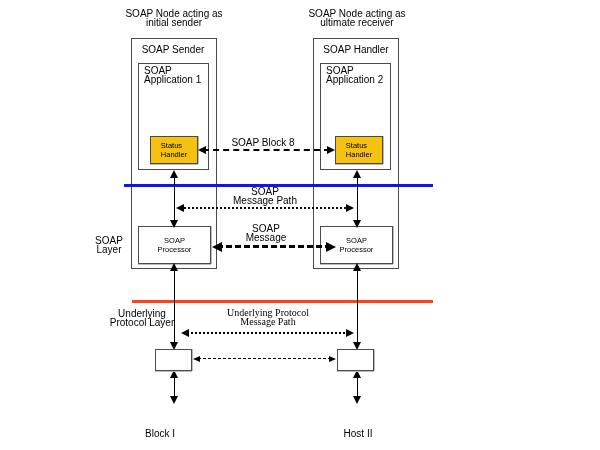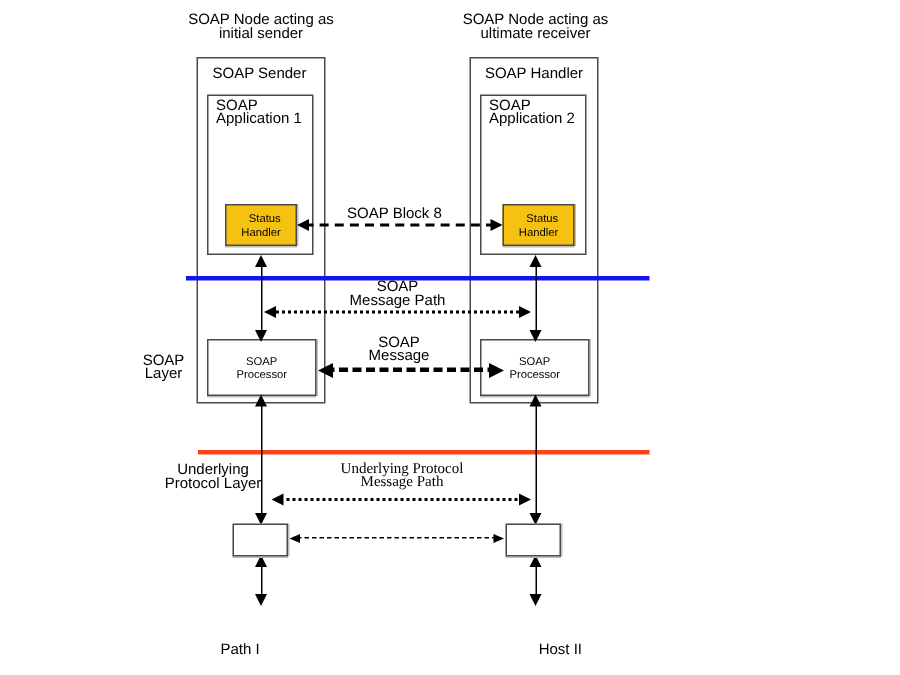--- a/index.html
+++ b/index.html
@@ -10,21 +10,21 @@
   .lbl{
     position:absolute;font-size:10px;line-height:9px;white-space:pre-line;
     text-align:center;color:#000;
   }
   .lbl.left-align{text-align:left;}
   .box{position:absolute;box-sizing:border-box;border:1px solid #4a4a4a;background:#fff;}
   .box.shadow{box-shadow:0 1px 0 #bcbcbc,1px 0 0 #bcbcbc;}
   .status{
     background:var(--status-handler-fill,#F5C211);
     display:flex;align-items:center;justify-content:center;
-    font-size:7.5px;line-height:9px;text-align:right;white-space:pre-line;
+    font-size:7.5px;line-height:9px;text-align:left;white-space:pre-line;
   }
   .proc{
     display:flex;align-items:center;justify-content:center;
     font-size:7.5px;line-height:9px;text-align:center;white-space:pre-line;
   }
   .layer-line{position:absolute;height:3px;}
   .layer-line.blue{background:var(--soap-layer-line,#0000EE);}
   .layer-line.red{background:var(--underlying-layer-line,#FF4318);}
 
   
@@ -158,16 +158,16 @@
   </div>
   <div class="varrow" style="left:353px;top:370px;height:34px;">
     <div class="vshaft"></div>
     <div class="vhead-up"></div>
     <div class="vhead-down"></div>
   </div>
 
   <div class="box shadow" style="left:155px;top:349px;width:37px;height:22px;"></div>
   <div class="box shadow" style="left:337px;top:349px;width:37px;height:22px;"></div>
 
-  <div class="lbl" style="left:130px;top:429px;width:60px;">Path I</div>
-  <div class="lbl" style="left:328px;top:429px;width:60px;text-align:right;">Host II</div>
+  <div class="lbl" style="left:130px;top:429px;width:60px;">Block I</div>
+  <div class="lbl" style="left:328px;top:429px;width:60px;">Host II</div>
 
 </div>
 
 </body></html>

